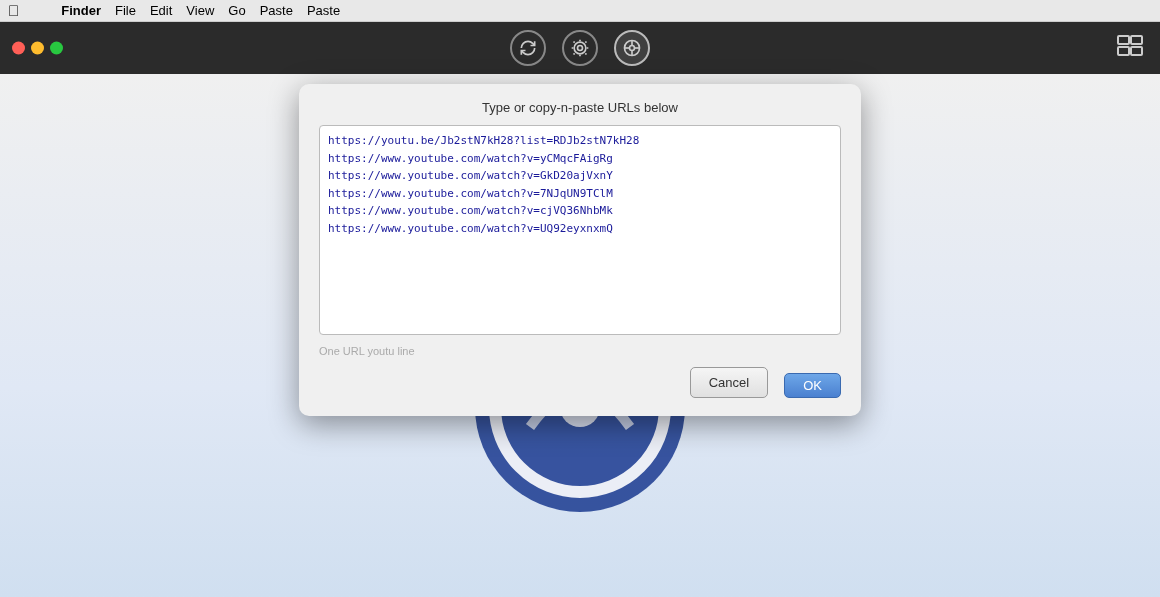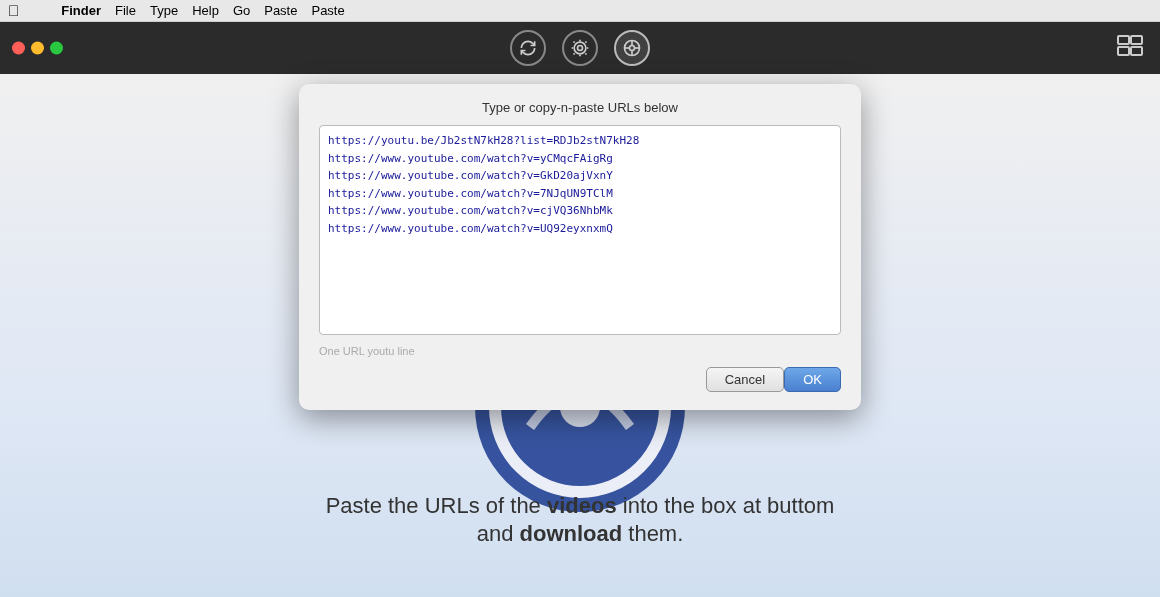--- a/index.html
+++ b/index.html
@@ -173,49 +173,50 @@
     .dialog-hint {
       font-size: 11px;
       color: #aaa;
       margin-top: 6px;
       margin-bottom: 10px;
     }
 
     .dialog-buttons {
       display: flex;
       justify-content: flex-end;
-      gap: 0;
+      gap: 16px;
     }
 
     .btn {
       padding: 4px 18px;
       border-radius: 5px;
       font-size: 13px;
       cursor: pointer;
       border: 1px solid #999;
       background: linear-gradient(180deg, #f5f5f5 0%, #e0e0e0 100%);
       color: #333;
     }
 
     .btn-ok {
       background: linear-gradient(180deg, #6ea7e8 0%, #4a80d0 100%);
       border: 1px solid #3a6ab0;
       color: #fff;
       font-weight: 500;
+      margin-top: 6px;
     }
   </style>
 </head>
 <body>
 
 <div class="menubar">
   <span class="menubar-apple"></span>
   <span class="menubar-item bold">Finder</span>
   <span class="menubar-item">File</span>
-  <span class="menubar-item">Type</span>
-  <span class="menubar-item">Help</span>
+  <span class="menubar-item">Edit</span>
+  <span class="menubar-item">View</span>
   <span class="menubar-item">Go</span>
   <span class="menubar-item">Paste</span>
   <span class="menubar-item">Paste</span>
 </div>
 
 <div class="app-window">
 
   <div class="titlebar">
     <div class="traffic-lights">
       <div class="traffic-light tl-red"></div>
@@ -271,28 +272,20 @@
 
         <circle cx="110" cy="110" r="105" fill="#1a3a8f" opacity="0.85"></circle>
 
         <circle cx="110" cy="110" r="85" fill="none" stroke="white" stroke-width="12" opacity="0.9"></circle>
 
         <path d="M 60 130 Q 110 60 160 130" fill="none" stroke="white" stroke-width="10" opacity="0.7"></path>
         <circle cx="110" cy="110" r="20" fill="white" opacity="0.8"></circle>
       </svg>
     </div>
 
-    <div style="position:absolute; bottom:50px; left:50%; transform:translateX(-50%); text-align:center; white-space:nowrap;">
-      <div style="font-size:22px; color:#333;">
-        <span>Paste the URLs of the </span><strong>videos</strong><span> into the box at buttom</span>
-      </div>
-      <div style="font-size:22px; color:#333; margin-top:2px;">
-        <span>and </span><strong>download</strong><span> them.</span>
-      </div>
-    </div>
 
     <div class="dialog-overlay">
       <div class="dialog">
         <div class="dialog-title">Type or copy-n-paste URLs below</div>
         <textarea class="dialog-textarea" style="">https://youtu.be/Jb2stN7kH28?list=RDJb2stN7kH28
 https://www.youtube.com/watch?v=yCMqcFAigRg
 https://www.youtube.com/watch?v=GkD20ajVxnY
 https://www.youtube.com/watch?v=7NJqUN9TClM
 https://www.youtube.com/watch?v=cjVQ36NhbMk
 https://www.youtube.com/watch?v=UQ92eyxnxmQ</textarea>

